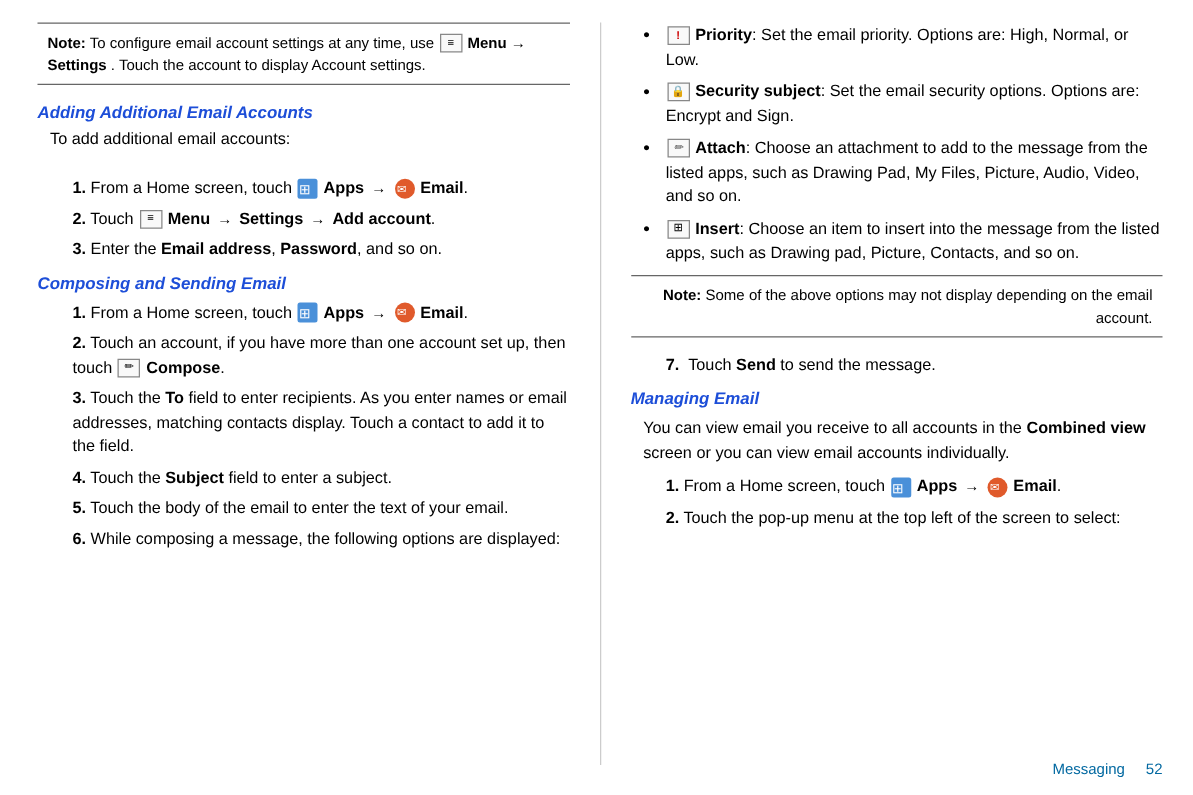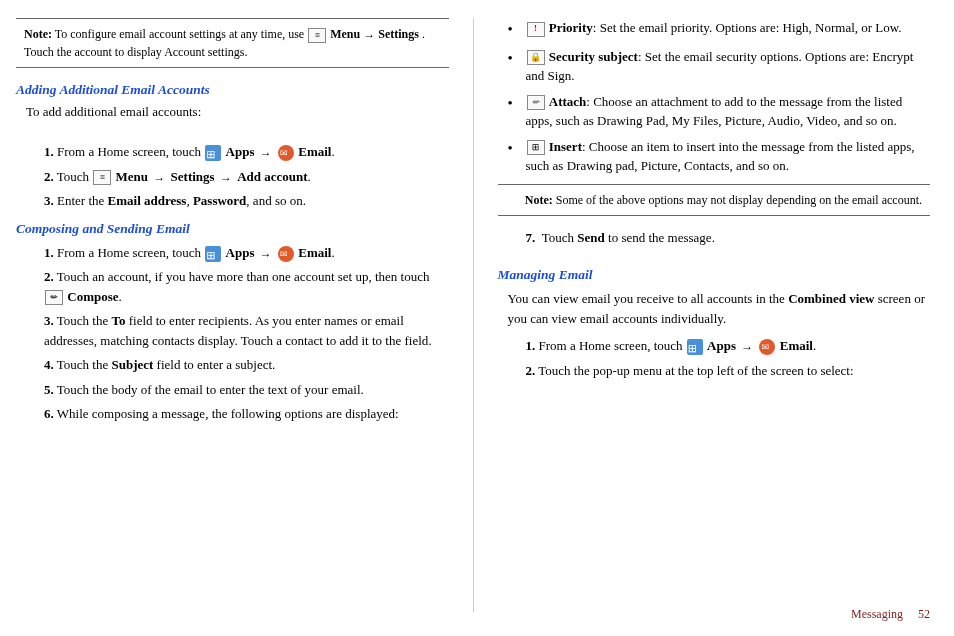--- a/index.html
+++ b/index.html
@@ -7,26 +7,25 @@
       background: #fff;
       font-family: Arial, sans-serif;
       font-size: 13px;
       color: #000;
       width: 954px;
       min-height: 636px;
     }
     .page {
       display: flex;
       flex-direction: row;
-      padding: 18px 24px 24px 16px;
+      padding: 18px 24px 24px 30px;
       gap: 0;
       width: 954px;
       min-height: 636px;
       position: relative;
-      font-family: Liberation Serif, serif;
     }
     .left-col {
       flex: 1;
       padding-right: 24px;
       border-right: 1px solid #ccc;
     }
     .right-col {
       flex: 1;
       padding-left: 24px;
     }
@@ -132,31 +131,31 @@
       border-bottom: 1.5px solid #666;
       padding: 6px 8px;
       margin-bottom: 12px;
       margin-top: 4px;
       font-size: 12px;
       line-height: 1.5;
       text-align: right;
     }
     .step-7 {
       margin-left: 28px;
-      margin-bottom: 20px;
+      margin-bottom: 10px;
       font-size: 13px;
       line-height: 1.5;
     }
     .step-7 b { font-weight: bold; }
     .page-footer {
       position: absolute;
       bottom: 14px;
       right: 24px;
       font-size: 12px;
-      color: #7f1d1d;
+      color: #0369a1;
     }
     .sub-bullets {
       margin-left: 14px;
       margin-top: 4px;
     }
     .sub-bullet-item {
       font-size: 12.5px;
       line-height: 1.5;
       margin-bottom: 2px;
     }

